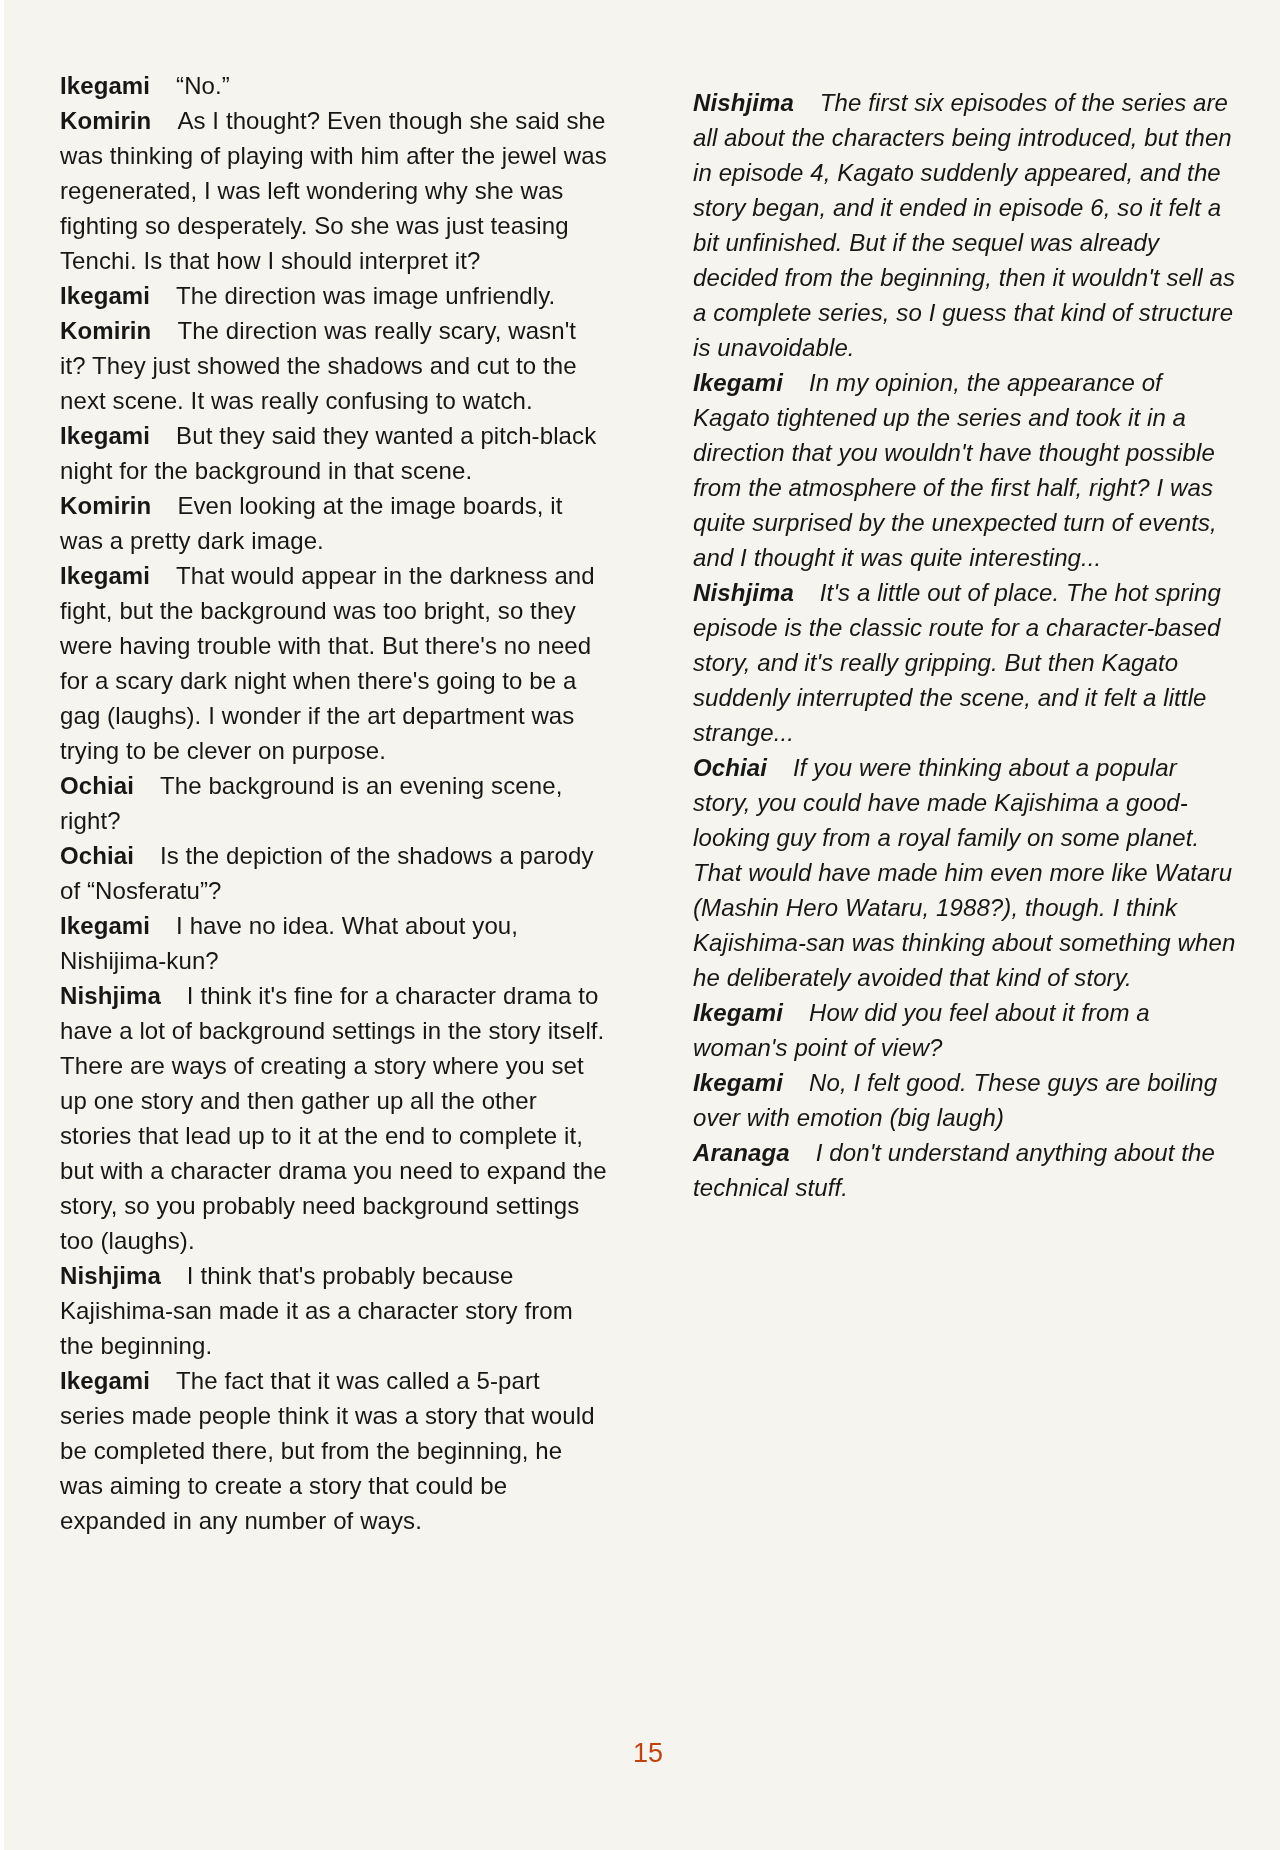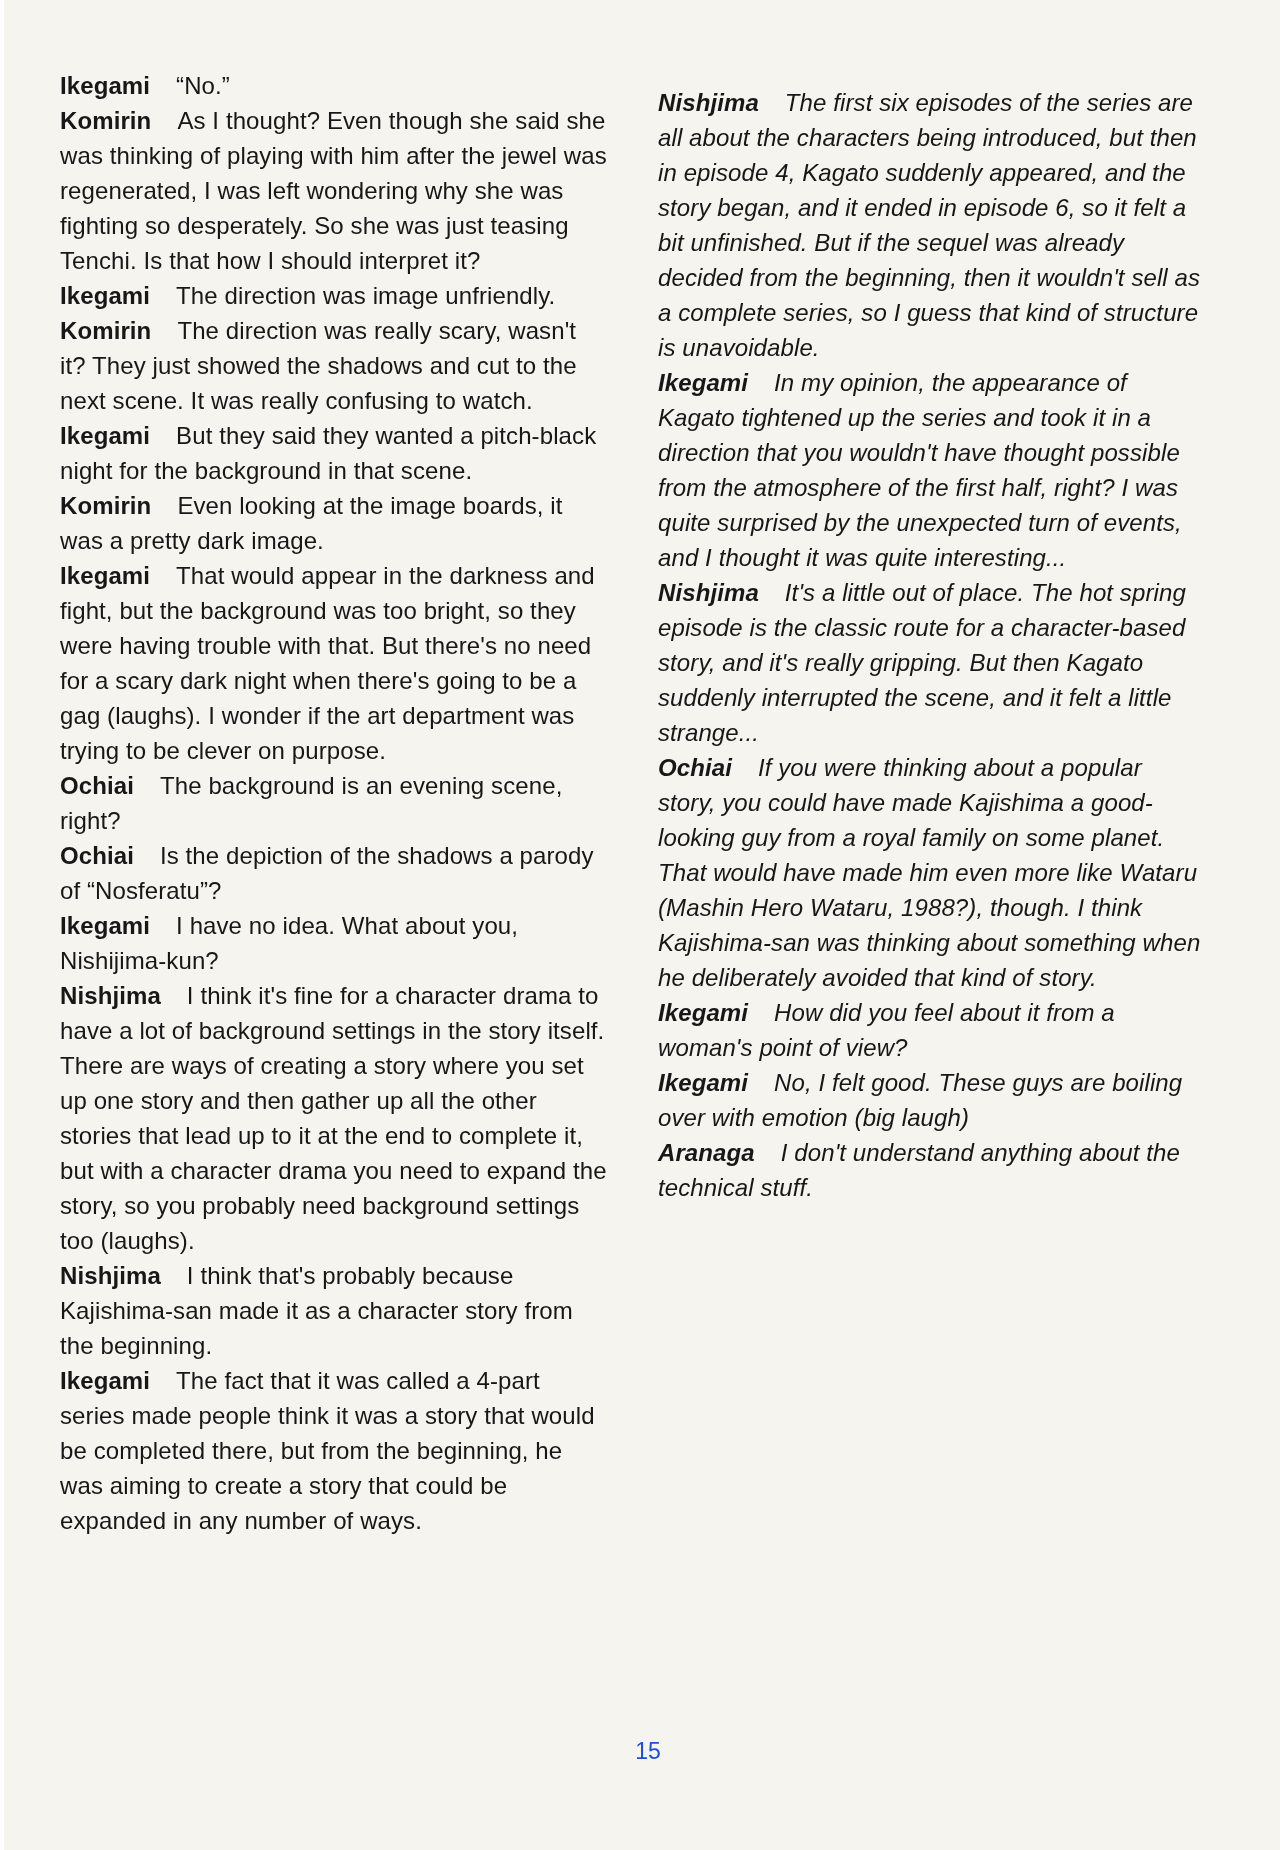--- a/index.html
+++ b/index.html
@@ -13,21 +13,21 @@
     height: 1850px;
     margin-left: 4px;
     background: #f5f4ee;
     font-family: "Liberation Sans", sans-serif;
     color: #171717;
     overflow: hidden;
   }
   .columns {
     display: flex;
     padding: 68px 0 0 56px;
-    gap: 50px;
+    gap: 85px;
   }
   .column {
     width: 548px;
     flex: 0 0 548px;
   }
   .column.right {
     padding-top: 17px;
     font-style: italic;
   }
   .column p {
@@ -39,43 +39,43 @@
   }
   .speaker {
     font-weight: bold;
     margin-right: 26px;
   }
   .page-number {
     position: absolute;
     top: 1738px;
     left: 644px;
     transform: translateX(-50%);
-    font-size: 23px;
-    color: #1d4ed8;
+    font-size: 27px;
+    color: #c2410c;
   }
 </style>
 </head>
 <body>
 
 <div class="page">
   <div class="columns">
     <div class="column left">
         <p><span class="speaker">Ikegami</span><span>“No.”</span></p>
         <p><span class="speaker">Komirin</span><span>As I thought? Even though she said she was thinking of playing with him after the jewel was regenerated, I was left wondering why she was fighting so desperately. So she was just teasing Tenchi. Is that how I should interpret it?</span></p>
         <p><span class="speaker">Ikegami</span><span>The direction was image unfriendly.</span></p>
         <p><span class="speaker">Komirin</span><span>The direction was really scary, wasn't it? They just showed the shadows and cut to the next scene. It was really confusing to watch.</span></p>
         <p><span class="speaker">Ikegami</span><span>But they said they wanted a pitch-black night for the background in that scene.</span></p>
         <p><span class="speaker">Komirin</span><span>Even looking at the image boards, it was a pretty dark image.</span></p>
         <p><span class="speaker">Ikegami</span><span>That would appear in the darkness and fight, but the background was too bright, so they were having trouble with that. But there's no need for a scary dark night when there's going to be a gag (laughs). I wonder if the art department was trying to be clever on purpose.</span></p>
         <p><span class="speaker">Ochiai</span><span>The background is an evening scene, right?</span></p>
         <p><span class="speaker">Ochiai</span><span>Is the depiction of the shadows a parody of “Nosferatu”?</span></p>
         <p><span class="speaker">Ikegami</span><span>I have no idea. What about you, Nishijima-kun?</span></p>
         <p><span class="speaker">Nishjima</span><span>I think it's fine for a character drama to have a lot of background settings in the story itself. There are ways of creating a story where you set up one story and then gather up all the other stories that lead up to it at the end to complete it, but with a character drama you need to expand the story, so you probably need background settings too (laughs).</span></p>
         <p><span class="speaker">Nishjima</span><span>I think that's probably because Kajishima-san made it as a character story from the beginning.</span></p>
-        <p><span class="speaker">Ikegami</span><span>The fact that it was called a 4-part series made people think it was a story that would be completed there, but from the beginning, he was aiming to create a story that could be expanded in any number of ways.</span></p>
+        <p><span class="speaker">Ikegami</span><span>The fact that it was called a 5-part series made people think it was a story that would be completed there, but from the beginning, he was aiming to create a story that could be expanded in any number of ways.</span></p>
       </div>
     <div class="column right">
         <p><span class="speaker">Nishjima</span><span>The first six episodes of the series are all about the characters being introduced, but then in episode 4, Kagato suddenly appeared, and the story began, and it ended in episode 6, so it felt a bit unfinished. But if the sequel was already decided from the beginning, then it wouldn't sell as a complete series, so I guess that kind of structure is unavoidable.</span></p>
         <p><span class="speaker">Ikegami</span><span>In my opinion, the appearance of Kagato tightened up the series and took it in a direction that you wouldn't have thought possible from the atmosphere of the first half, right? I was quite surprised by the unexpected turn of events, and I thought it was quite interesting...</span></p>
         <p><span class="speaker">Nishjima</span><span>It's a little out of place. The hot spring episode is the classic route for a character-based story, and it's really gripping. But then Kagato suddenly interrupted the scene, and it felt a little strange...</span></p>
         <p><span class="speaker">Ochiai</span><span>If you were thinking about a popular story, you could have made Kajishima a good-looking guy from a royal family on some planet. That would have made him even more like Wataru (Mashin Hero Wataru, 1988?), though. I think Kajishima-san was thinking about something when he deliberately avoided that kind of story.</span></p>
         <p><span class="speaker">Ikegami</span><span>How did you feel about it from a woman's point of view?</span></p>
         <p><span class="speaker">Ikegami</span><span>No, I felt good. These guys are boiling over with emotion (big laugh)</span></p>
         <p><span class="speaker">Aranaga</span><span>I don't understand anything about the technical stuff.</span></p>
       </div>

